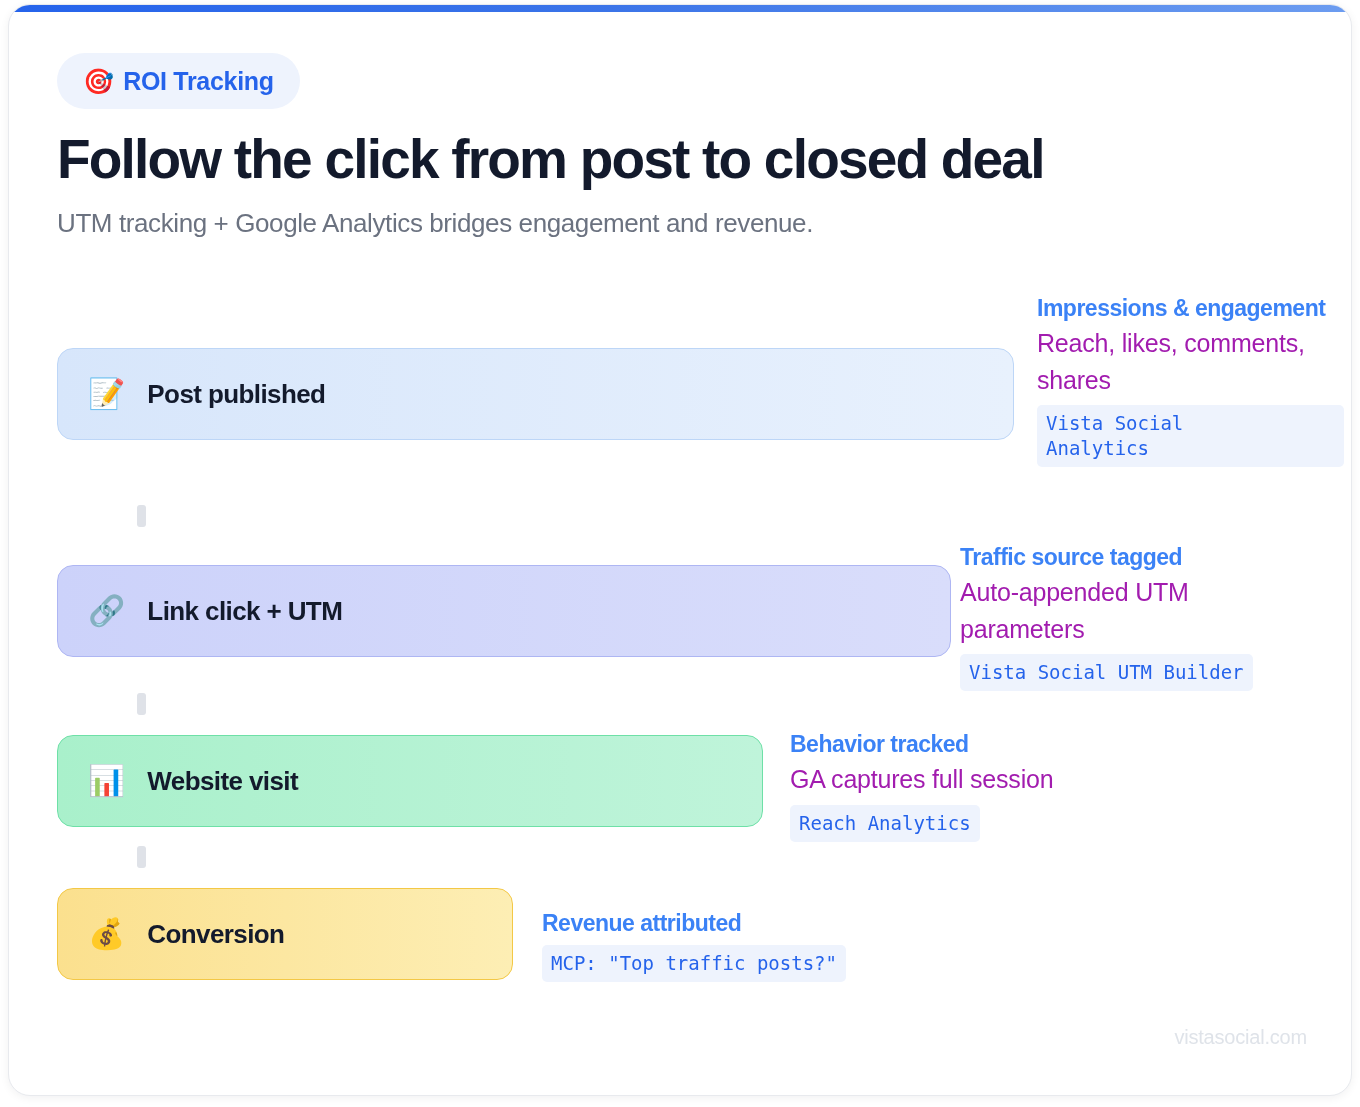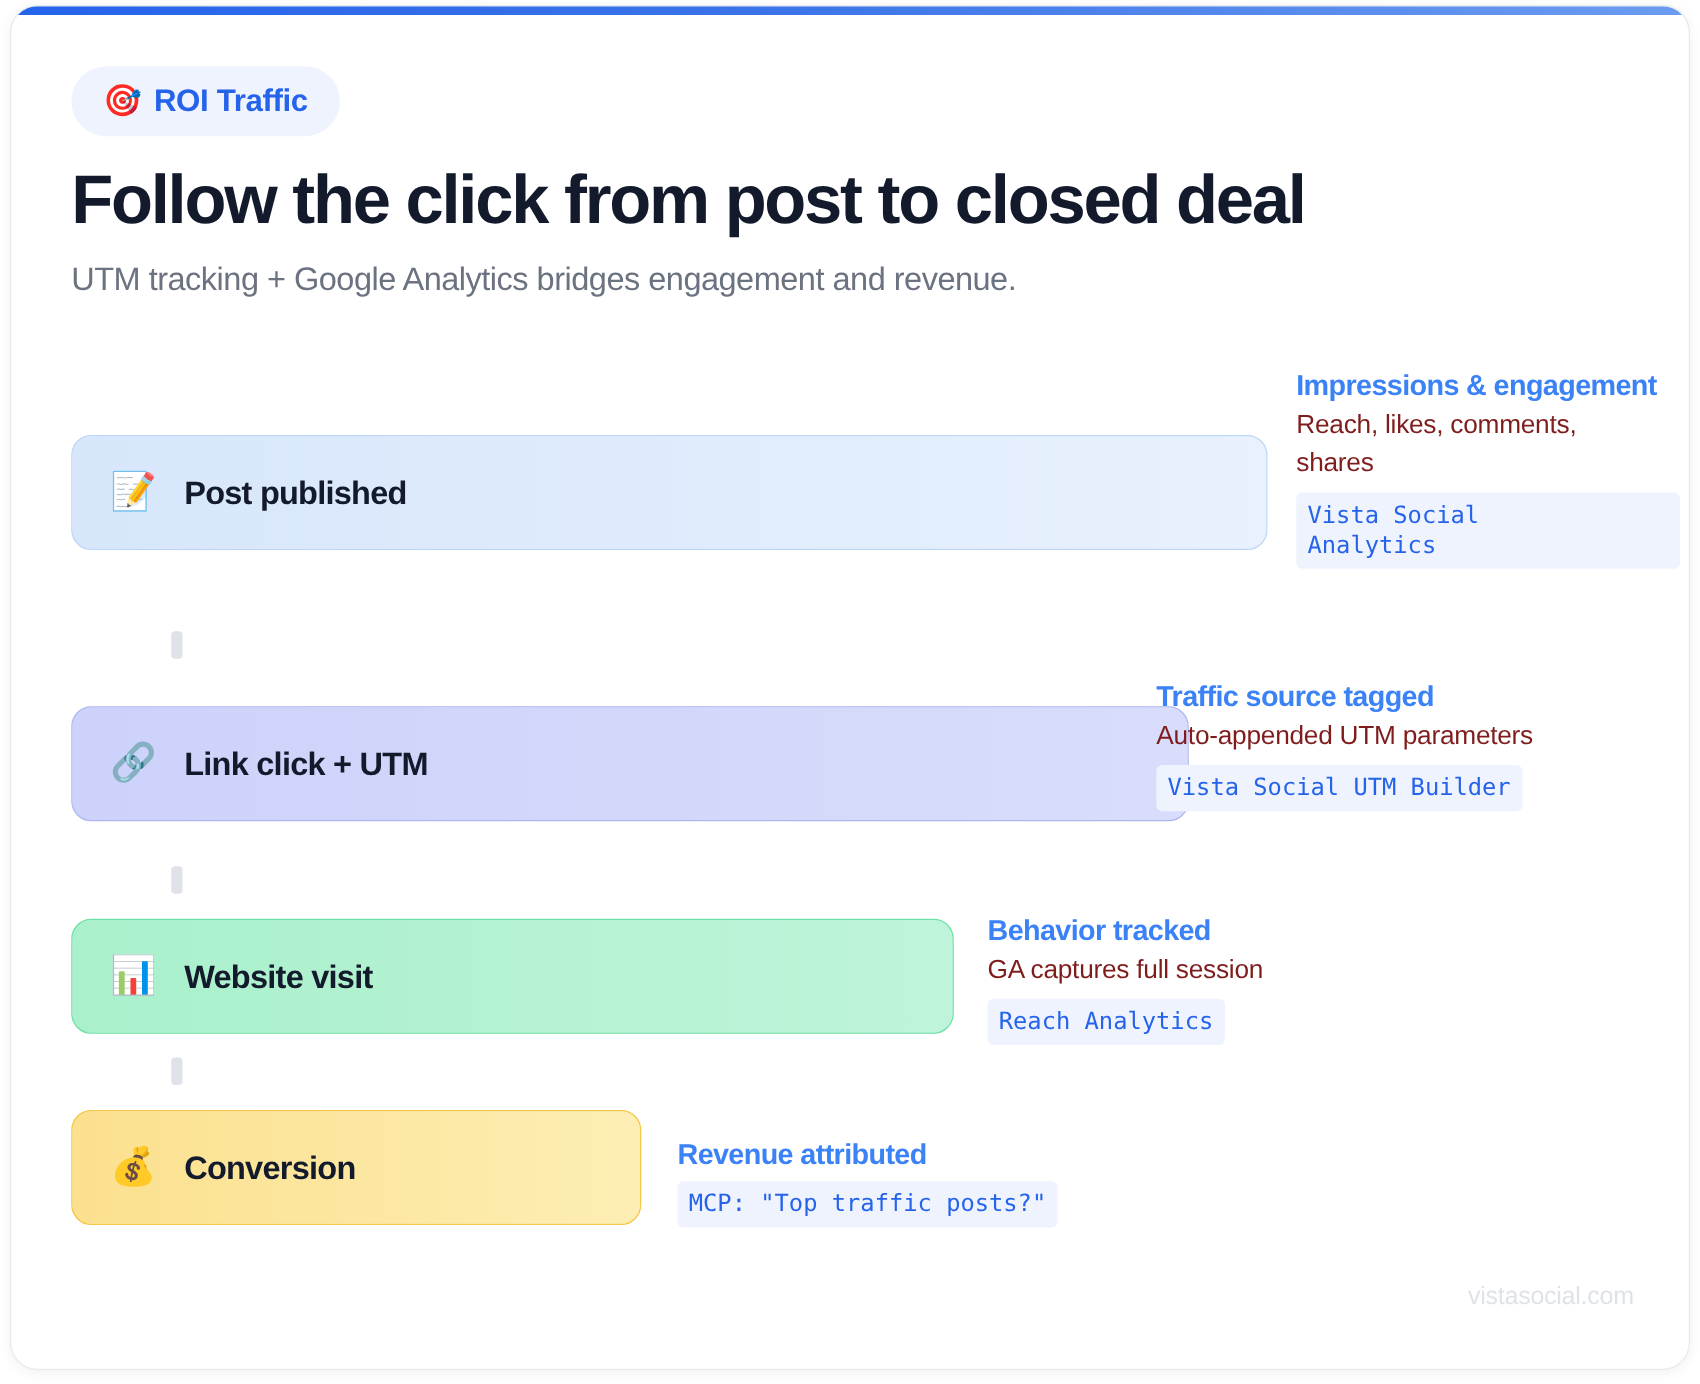--- a/index.html
+++ b/index.html
@@ -112,22 +112,22 @@
   
   .annotation { position: absolute; }
   .anno-title {
     font-size: 23px;
     font-weight: bold;
     color: #3b82f6;
     letter-spacing: -0.5px;
     line-height: 1.32;
   }
   .anno-desc {
-    font-size: 21px;
-    color: #7f1d1d;
+    font-size: 25px;
+    color: #a21caf;
     letter-spacing: -0.2px;
     line-height: 1.46;
     margin-top: 2px;
   }
   .anno-chip {
     display: inline-block;
     margin-top: 7px;
     background: #eef3fd;
     color: #2563eb;
     font-family: "DejaVu Sans Mono", monospace;
@@ -159,21 +159,21 @@
 </style>
 </head>
 <body>
 
 <div id="card">
 
   <div id="accent-bar"></div>
 
   <div id="badge">
     <span class="badge-icon">🎯</span>
-    <span class="badge-label">ROI Traffic</span>
+    <span class="badge-label">ROI Tracking</span>
   </div>
 
   <div id="page-title">Follow the click from post to closed deal</div>
   <div id="page-subtitle">UTM tracking + Google Analytics bridges engagement and revenue.</div>
 
   <div id="funnel">
 
     <div class="funnel-row">
       <div class="funnel-bar bar-blue" style="top:343px; width:957px;">
         <span class="bar-icon">📝</span>
@@ -186,21 +186,21 @@
 Analytics</div>
       </div>
       <div class="connector" style="top:500px;"></div>
     </div>
 
     <div class="funnel-row">
       <div class="funnel-bar bar-indigo" style="top:560px; width:894px;">
         <span class="bar-icon">🔗</span>
         <span class="bar-label">Link click + UTM</span>
       </div>
-      <div class="annotation" style="left:916px; top:537px; width:345px;">
+      <div class="annotation" style="left:951px; top:537px; width:345px;">
         <div class="anno-title">Traffic source tagged</div>
         <div class="anno-desc">Auto-appended UTM parameters</div>
         <div class="anno-chip">Vista Social UTM Builder</div>
       </div>
       <div class="connector" style="top:688px;"></div>
     </div>
 
     <div class="funnel-row">
       <div class="funnel-bar bar-green" style="top:730px; width:706px;">
         <span class="bar-icon">📊</span>

